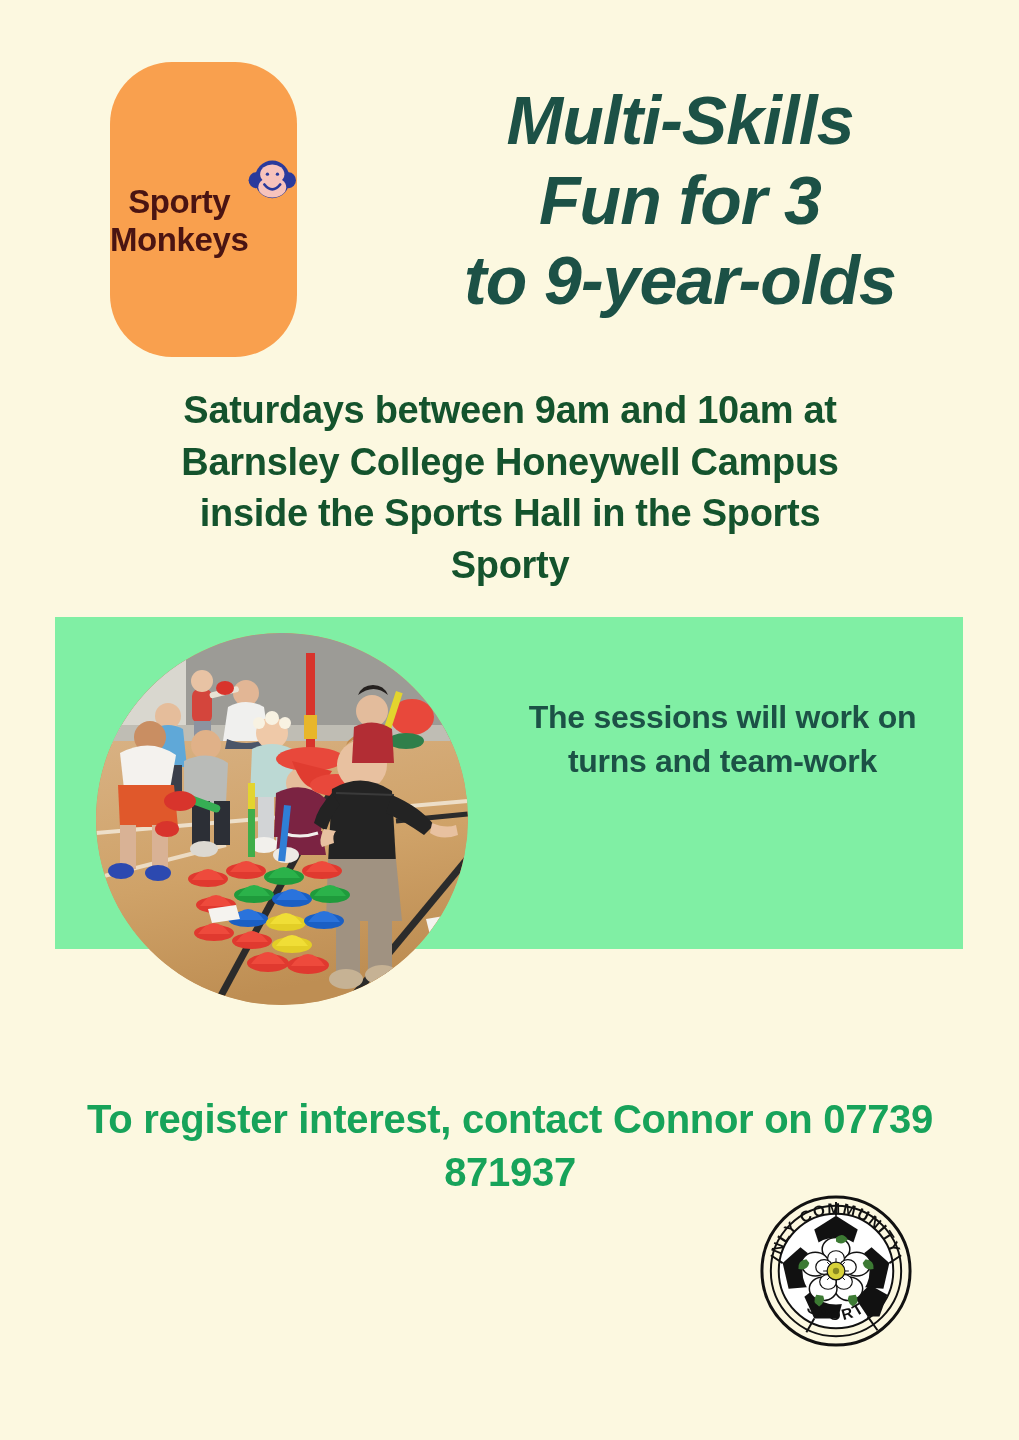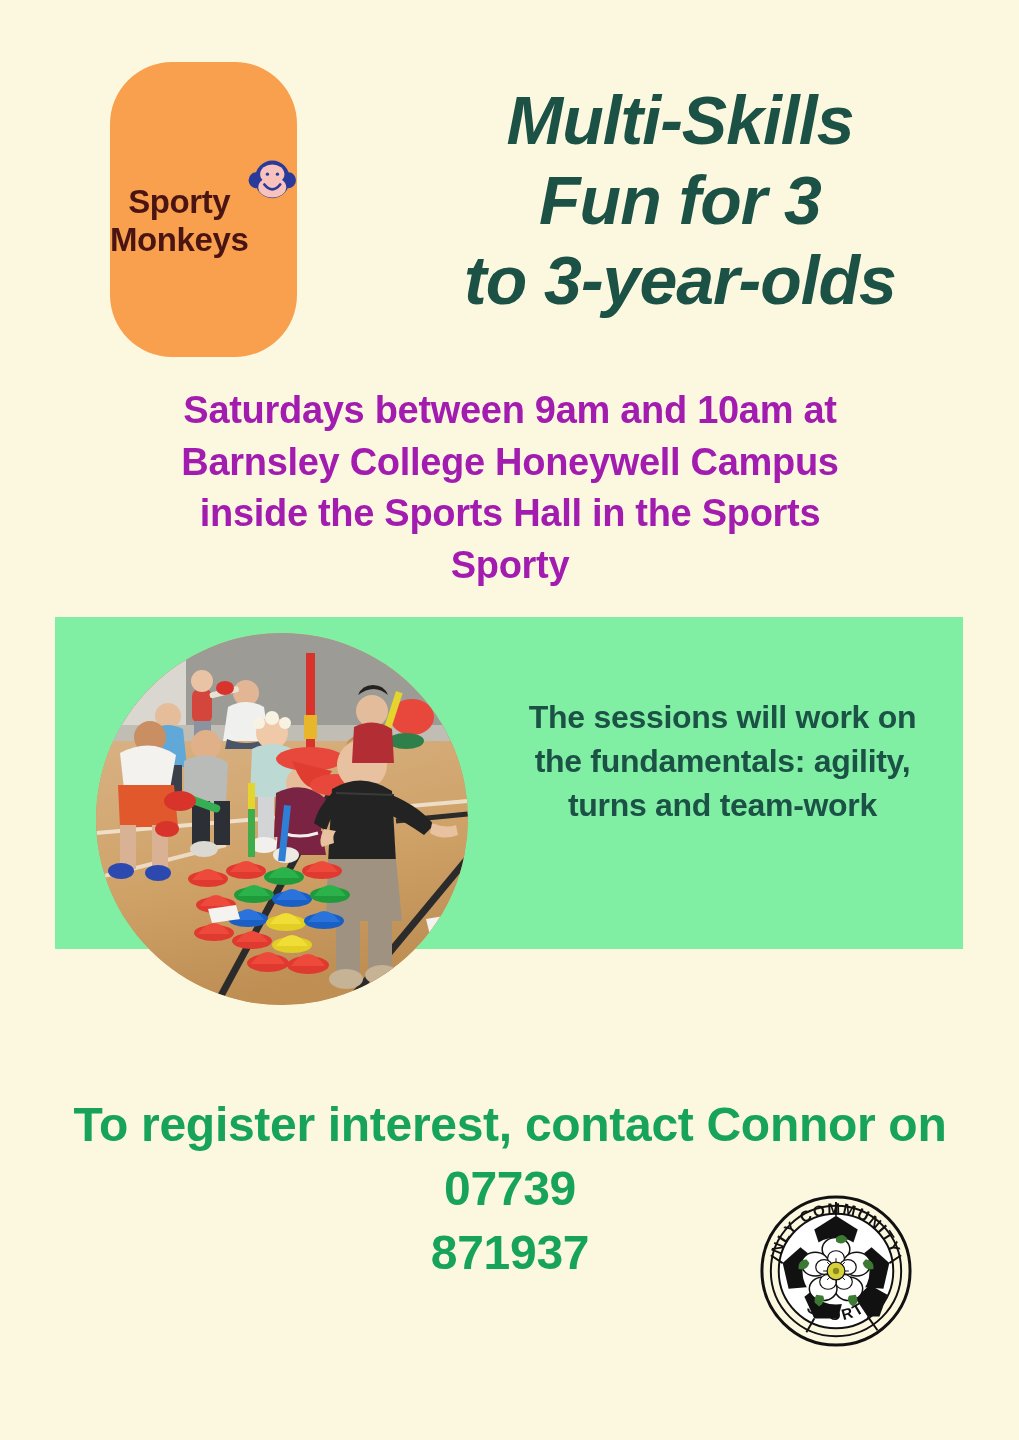--- a/index.html
+++ b/index.html
@@ -64,21 +64,21 @@
     font-style: italic;
   }
 
   
   .details {
     position: absolute;
     left: 60px;
     top: 385px;
     width: 900px;
     text-align: center;
-    color: #a21caf;
+    color: #14532d;
     font-size: 38px;
     font-weight: bold;
     line-height: 1.36;
     letter-spacing: -0.3px;
   }
 
   
   .panel {
     position: absolute;
     left: 55px;
@@ -116,21 +116,21 @@
   }
 
   
   .contact {
     position: absolute;
     left: 70px;
     top: 1093px;
     width: 880px;
     text-align: center;
     color: #17A35A;
-    font-size: 48px;
+    font-size: 40px;
     font-weight: bold;
     line-height: 1.33;
     letter-spacing: -0.3px;
   }
   .price {
     position: absolute;
     left: 190px;
     top: 1193px;
     width: 480px;
     text-align: center;
@@ -176,21 +176,21 @@
         <circle cx="97" cy="50" r="5.5" fill="#2A3A9C"></circle>
 
         <path d="M54 84 Q80 116 106 84" stroke="#2A3A9C" stroke-width="9" fill="none" stroke-linecap="round"></path>
       </svg>
     </div>
   </div>
 
   <div class="main-title">
     <div>Multi-Skills</div>
     <div>Fun for 3</div>
-    <div>to 3-year-olds</div>
+    <div>to 9-year-olds</div>
   </div>
 
   <div class="details">
     <div>Saturdays between 9am and 10am at</div>
     <div>Barnsley College Honeywell Campus</div>
     <div>inside the Sports Hall in the Sports</div>
     <div>Sporty</div>
   </div>
 
   <div class="panel">
@@ -339,21 +339,20 @@
           </g>
 
           <path d="M112 276 l28 -4 l4 14 l-28 4z" fill="#F5F3EF"></path>
           <path d="M330 286 l36 -6 l4 16 l-36 6z" fill="#F5F3EF"></path>
         </g>
       </svg>
     </div>
 
     <div class="panel-text">
       <div>The sessions will work on</div>
-      <div>the fundamentals: agility,</div>
       <div>turns and team-work</div>
     </div>
   </div>
 
   <div class="contact">
     <div>To register interest, contact Connor on 07739</div>
     <div>871937</div>
   </div>
 
 

